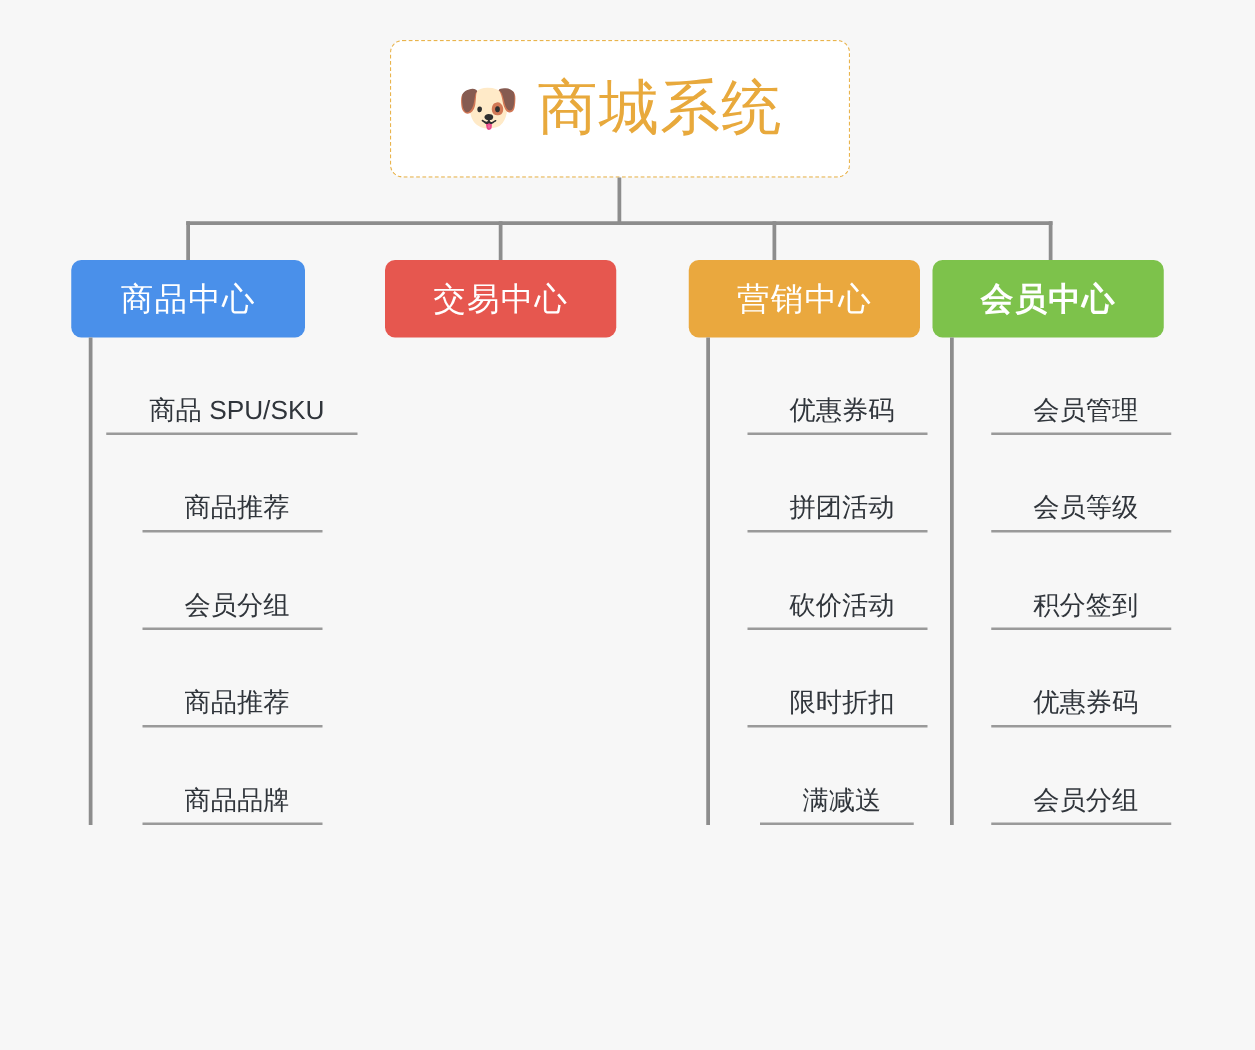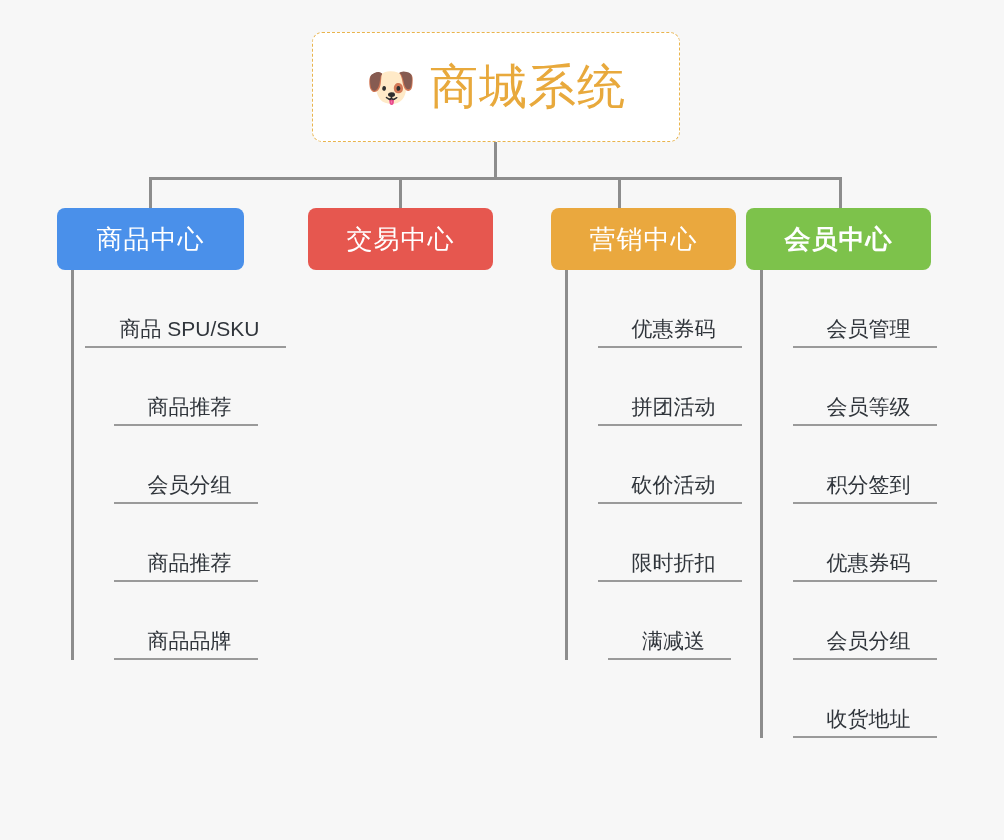--- a/index.html
+++ b/index.html
@@ -199,19 +199,16 @@
         </div>
       <div class="leaf-item">
           <span class="leaf-label">积分签到</span>
         </div>
       <div class="leaf-item">
           <span class="leaf-label">优惠券码</span>
         </div>
       <div class="leaf-item">
           <span class="leaf-label">会员分组</span>
         </div>
-      <div class="leaf-item">
-          <span class="leaf-label">收货地址</span>
-        </div>
     </div>
   </div>
 
 </div>
 
 </body></html>

